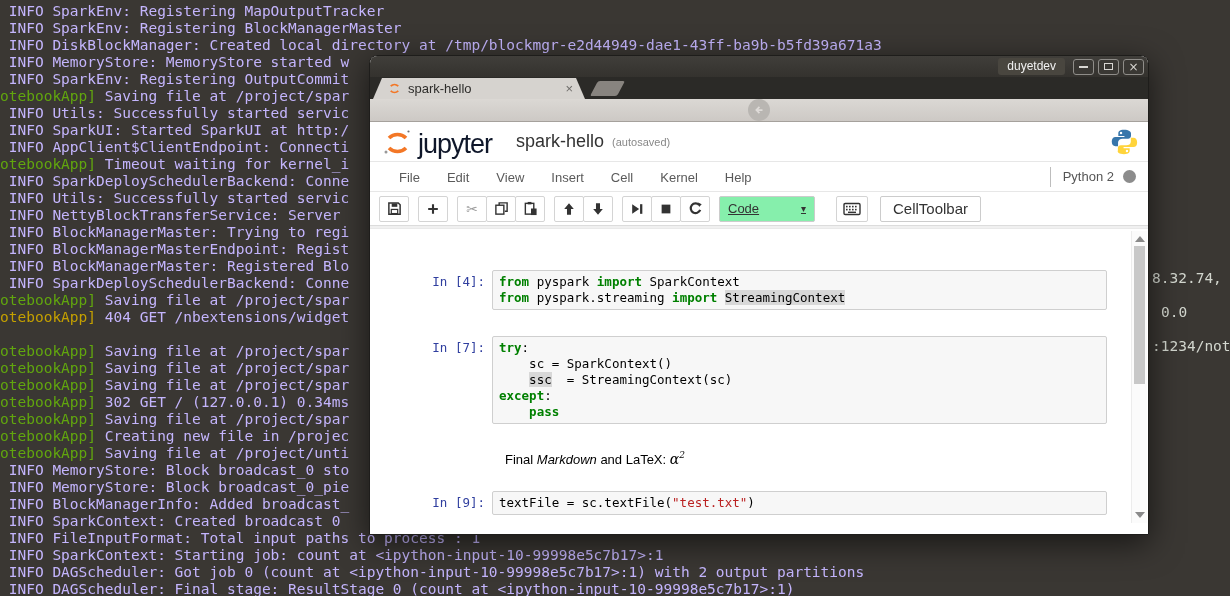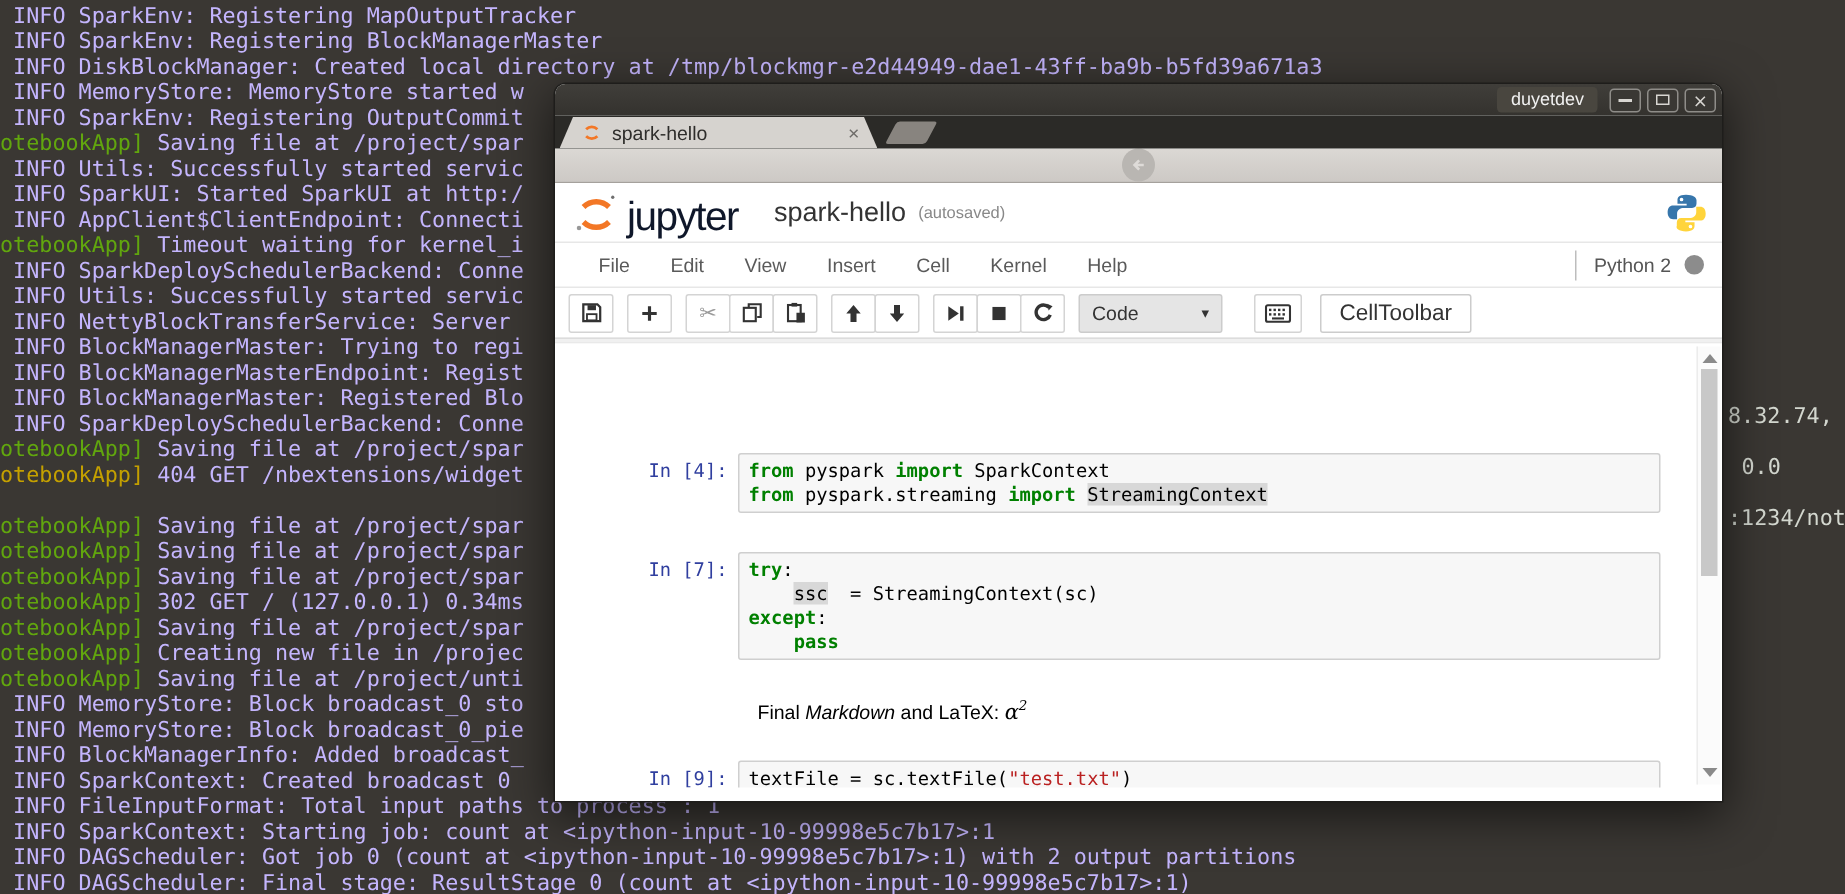--- a/index.html
+++ b/index.html
@@ -74,30 +74,30 @@
                border-left:1px solid #bdbdbd; padding-left:12px; height:20px; }
   .kname { font-size:13px; color:#555; }
   .kdot { width:13px; height:13px; border-radius:50%; background:#8c8c8c; }
 
   .jtoolbar { height:33px; display:flex; align-items:center; padding-left:9px; gap:9px; }
   .btn-group { display:flex; }
   .jbtn { width:30px; height:26px; background:#fff; border:1px solid #d4d4d4; border-radius:2px;
           display:flex; align-items:center; justify-content:center; cursor:pointer; margin-left:-1px; }
   .btn-group .jbtn:first-child { margin-left:0; }
   .cut-glyph { font-size:14px; color:#9a9a9a; font-family:"DejaVu Sans", sans-serif; }
-  .celltype { width:96px; height:26px; border:1px solid #ccc; border-radius:2px; background:#e5e5e5;
-              display:flex; align-items:center; padding:0 8px; font-size:13px; color:#333; cursor:pointer; }
+  .celltype { width:96px; height:26px; border:1px solid #ccc; border-radius:2px; background:#86efac;
+              display:flex; align-items:center; padding:0 8px; font-size:13px; color:#333; cursor:pointer;text-decoration:underline; }
   .celltype .caret { margin-left:auto; font-size:10px; color:#333; }
   .cmdpal { width:32px; }
   .ctbtn { height:26px; border:1px solid #ccc; border-radius:2px; background:#fff; font-size:15px;
            color:#333; padding:0 12px; display:flex; align-items:center; cursor:pointer; margin-left:3px; }
   .hr-strip { height:4px; background:#f0f0f0; border-top:1px solid #dcdcdc; border-bottom:1px solid #e9e9e9; }
 
   .nbarea { position:relative; height:296px; background:#fff; overflow:hidden; }
-  #cells { position:absolute; top:41px; left:0; right:32px;margin-top:32px; }
+  #cells { position:absolute; top:41px; left:0; right:32px; }
   .cell { display:flex; margin-bottom:26px; }
   .prompt { width:122px; text-align:right; padding:4px 7px 0 0; font-family:"DejaVu Sans Mono", monospace;
             font-size:12.5px; color:#303f9f; flex:0 0 auto; }
   .cinput { width:615px; border:1px solid #cfcfcf; border-radius:2px; background:#f7f7f7;
             padding:3px 6px; font-family:"DejaVu Sans Mono", monospace; font-size:12.5px;
             line-height:16px; color:#000; }
   .cline { white-space:pre; height:16px; }
   .tok-k { color:#008000; font-weight:bold; }
   .tok-s { color:#ba2121; }
   .tok-hl { background:#d8d8d8; }
@@ -351,20 +351,21 @@
               <div class="prompt">In [4]:</div>
               <div class="cinput">
                 <div class="cline"><span class="tok-k">from</span><span> pyspark </span><span class="tok-k">import</span><span> SparkContext</span></div>
                 <div class="cline"><span class="tok-k">from</span><span> pyspark.streaming </span><span class="tok-k">import</span><span> </span><span class="tok-hl">StreamingContext</span></div>
               </div>
             </div>
             <div class="cell">
               <div class="prompt">In [7]:</div>
               <div class="cinput">
                 <div class="cline"><span class="tok-k">try</span><span>:</span></div>
+                <div class="cline"><span>    sc = SparkContext()</span></div>
                 <div class="cline"><span>    </span><span class="tok-hl">ssc</span><span>  = StreamingContext(sc)</span></div>
                 <div class="cline"><span class="tok-k">except</span><span>:</span></div>
                 <div class="cline"><span>    </span><span class="tok-k">pass</span></div>
               </div>
             </div>
             <div class="mdcell"><span>Final </span><span class="md-i">Markdown</span><span> and LaTeX: </span><span class="md-a">α</span><span class="md-sup">2</span></div>
             <div class="cell">
               <div class="prompt">In [9]:</div>
               <div class="cinput">
                 <div class="cline"><span>textFile = sc.textFile(</span><span class="tok-s">"test.txt"</span><span>)</span></div>

